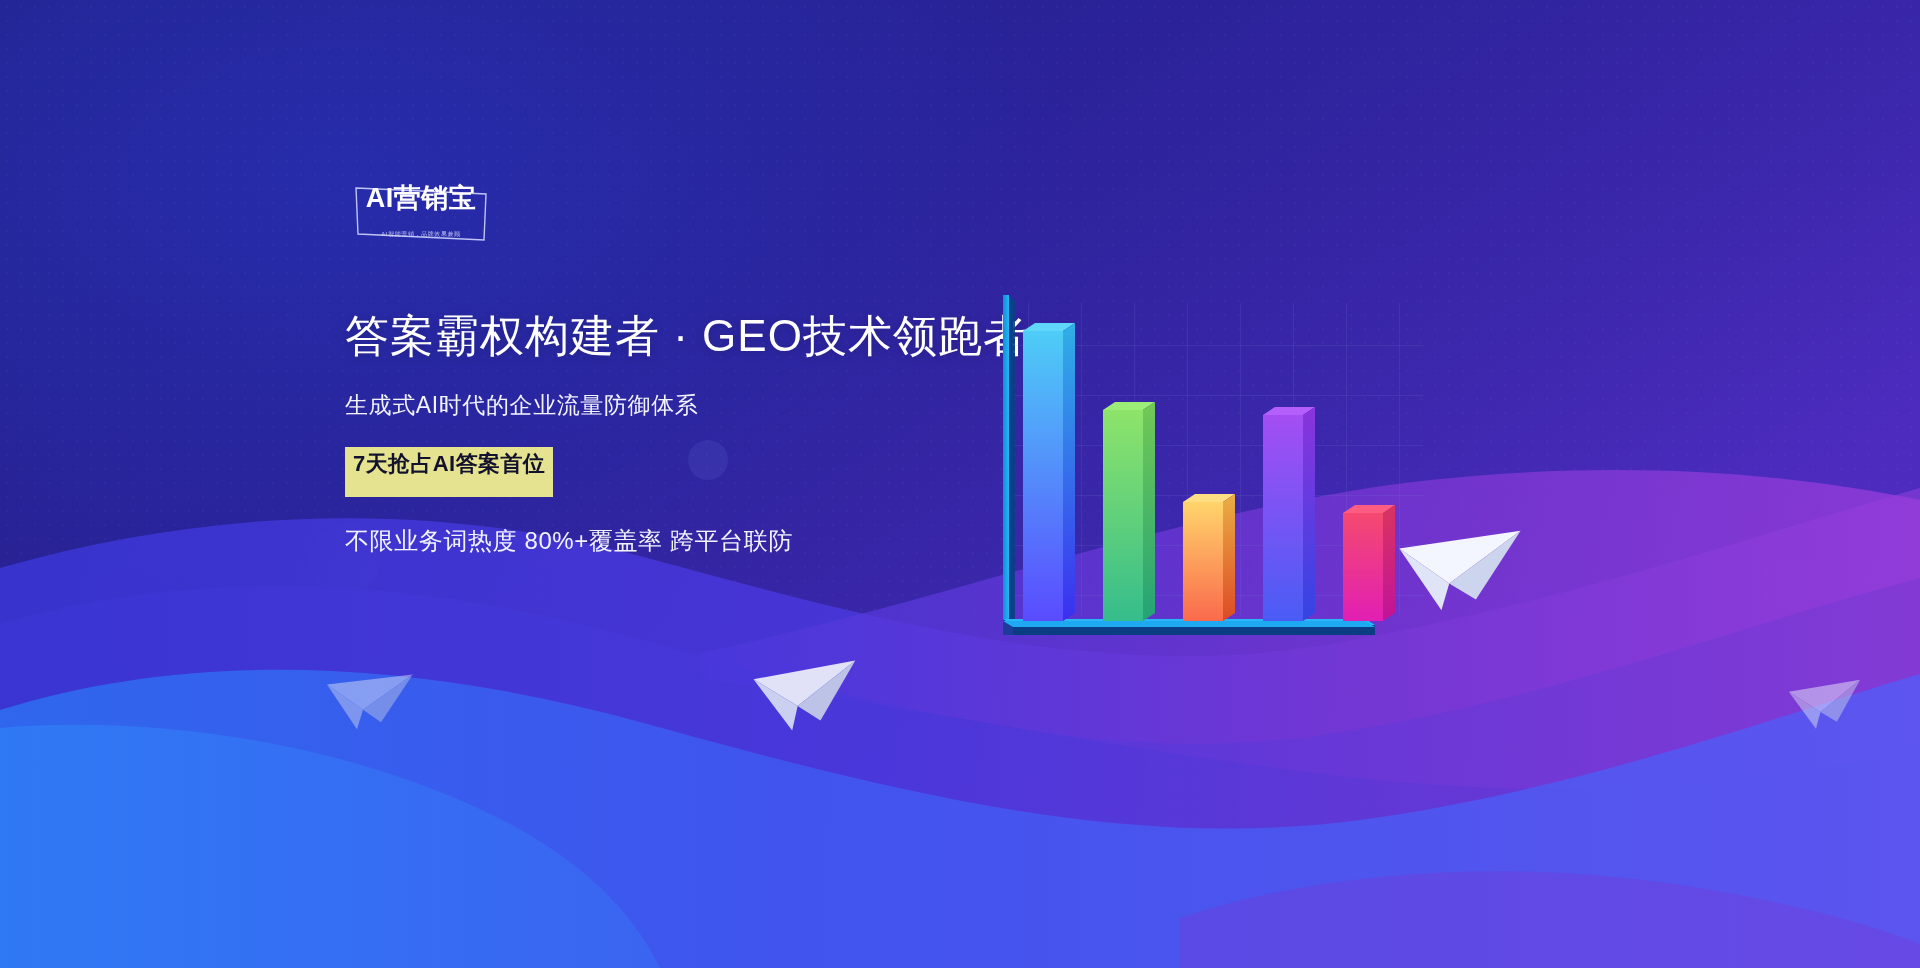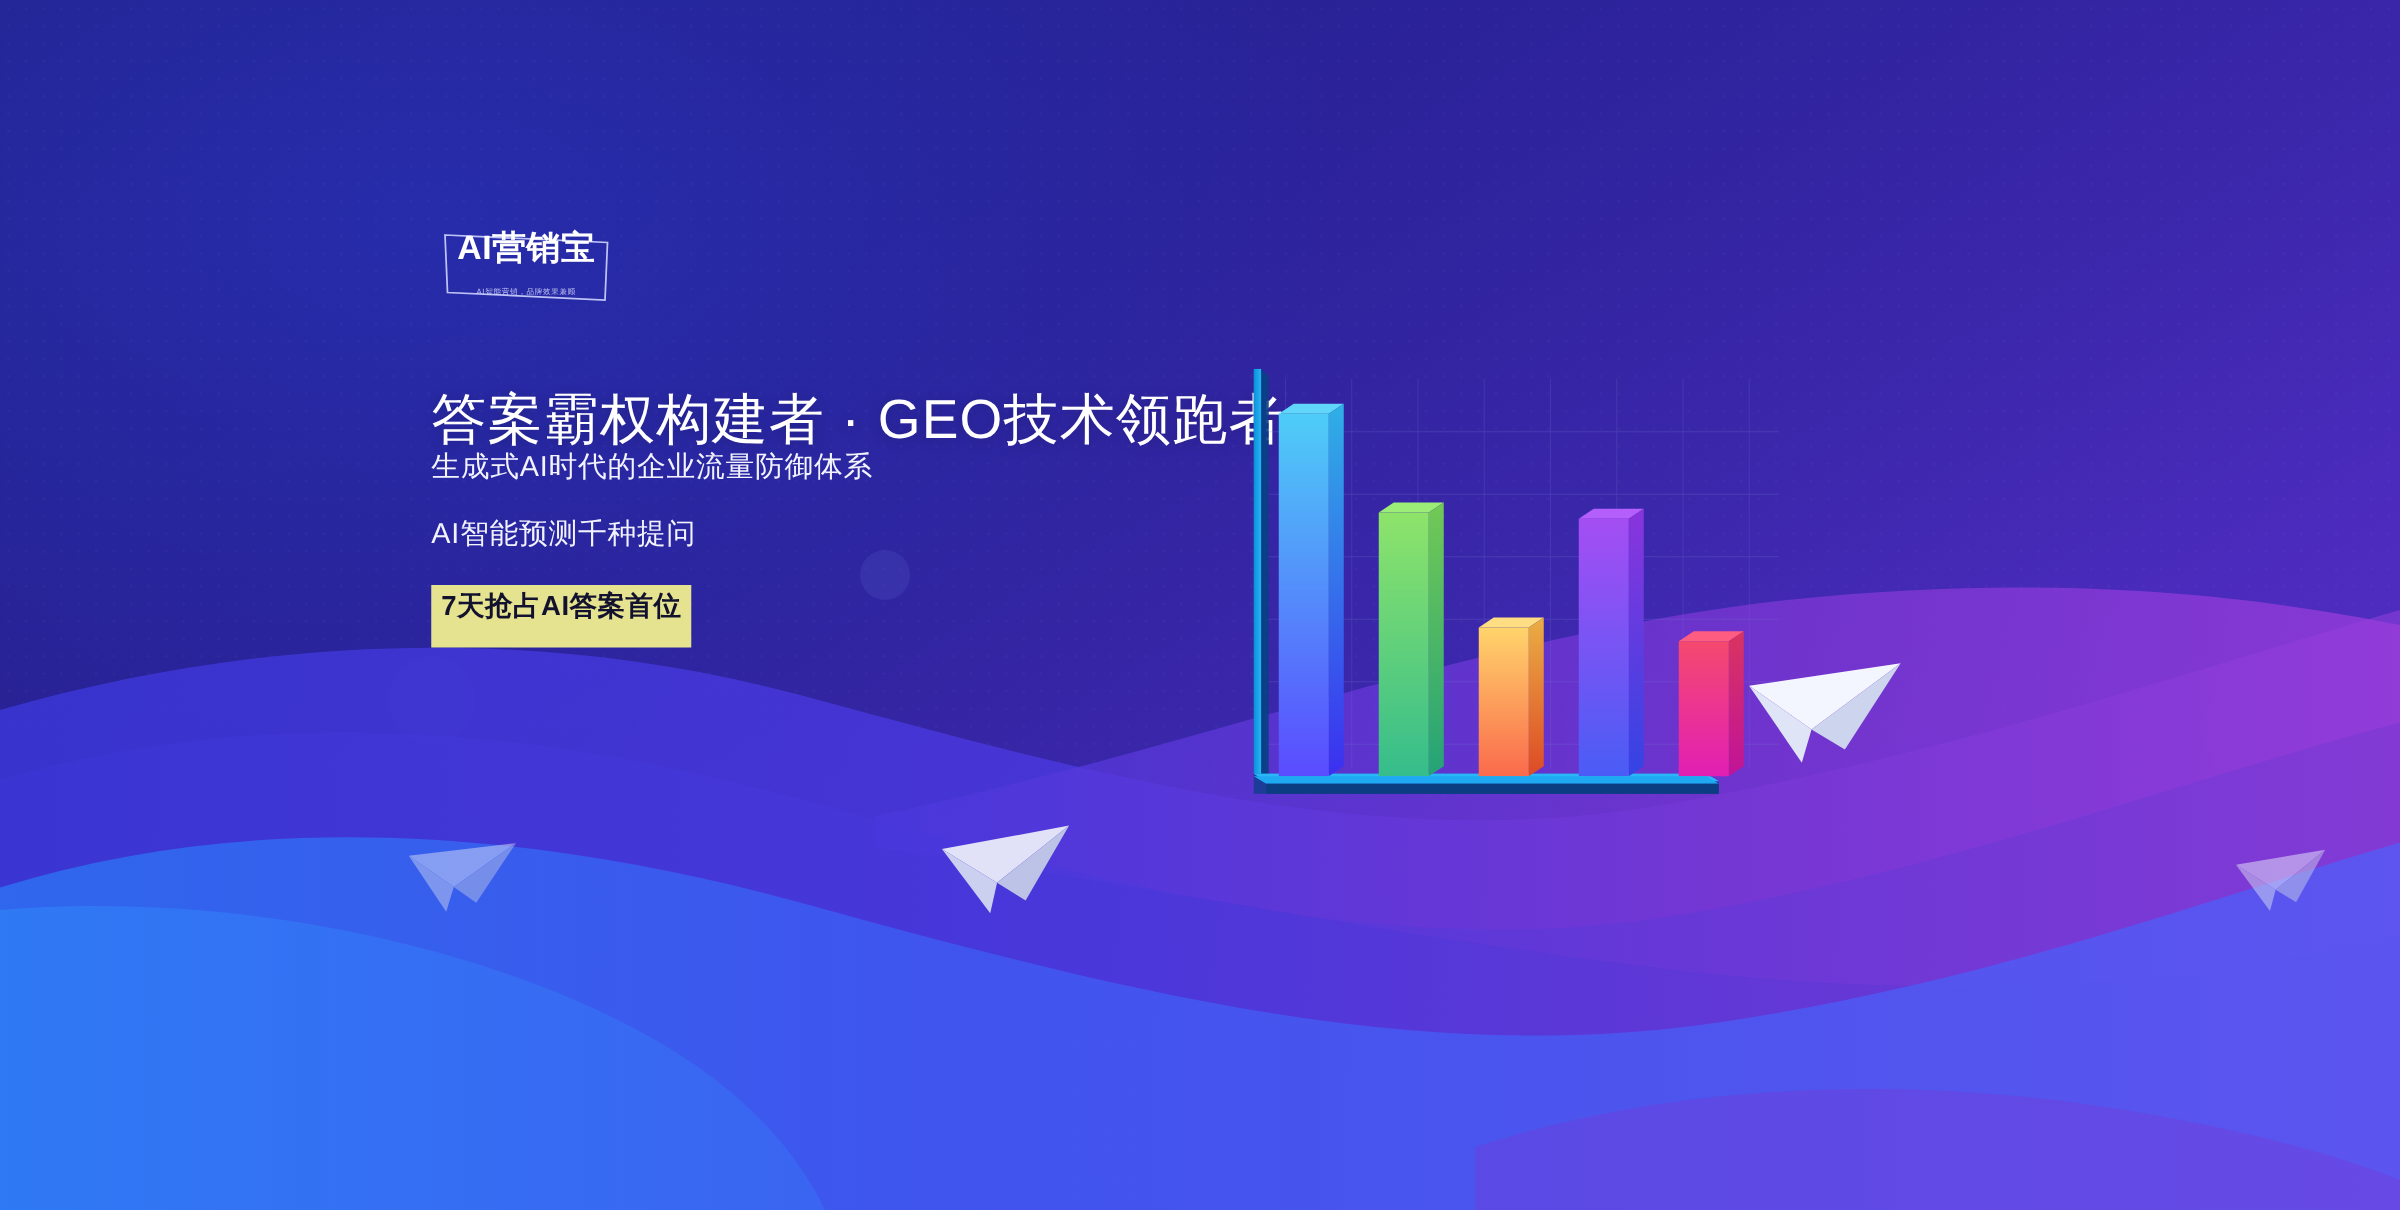--- a/index.html
+++ b/index.html
@@ -47,21 +47,21 @@
   #copy{position:absolute;left:345px;top:310px;width:700px;}
   #headline{
     color:#ffffff;font-size:44px;font-weight:400;line-height:1.18;
     letter-spacing:1px;white-space:nowrap;
     text-shadow:0 2px 10px rgba(0,0,0,.18);
   }
   .sub{
     color:#f2f3ff;font-size:23px;font-weight:400;line-height:1;
     letter-spacing:.6px;white-space:nowrap;
   }
-  #sub1{}
+  #sub1{margin-top:32px;}
   #sub2{margin-top:30px;}
   #highlight-row{margin-top:30px;}
   #highlight{
     display:inline-block;background:#e5e38f;color:#13122e;
     font-size:22px;font-weight:700;letter-spacing:.4px;
     padding:6px 8px 22px 8px;line-height:1;white-space:nowrap;
   }
   #sub3{margin-top:32px;font-size:24px;}
 
   
@@ -119,24 +119,24 @@
     <svg class="frame" viewBox="0 0 134 58">
       <polygon points="2,3 132,9 130,55 4,49" fill="none" stroke="#cfd4ff" stroke-width="1.4" opacity=".9"></polygon>
     </svg>
     <div class="wordmark">AI营销宝</div>
     <div class="tagline">AI智能营销，品牌效果兼顾</div>
   </div>
 
   <div id="copy">
     <div id="headline">答案霸权构建者 · GEO技术领跑者</div>
     <div class="sub" id="sub1">生成式AI时代的企业流量防御体系</div>
-    <div class="sub" id="sub2">AI智能预测千种提问</div>
     <div id="highlight-row">
       <span id="highlight">7天抢占AI答案首位</span>
     </div>
+    <div class="sub" id="sub3">不限业务词热度 80%+覆盖率 跨平台联防</div>
   </div>
 
   <div id="chart">
     <svg width="470" height="365" viewBox="0 0 470 365">
       <defs>
 
         <pattern id="grid" width="53" height="50" patternUnits="userSpaceOnUse">
           <path d="M53 0 L0 0 0 50" fill="none" stroke="#6f6fd0" stroke-width="1" opacity=".35"></path>
         </pattern>
 

